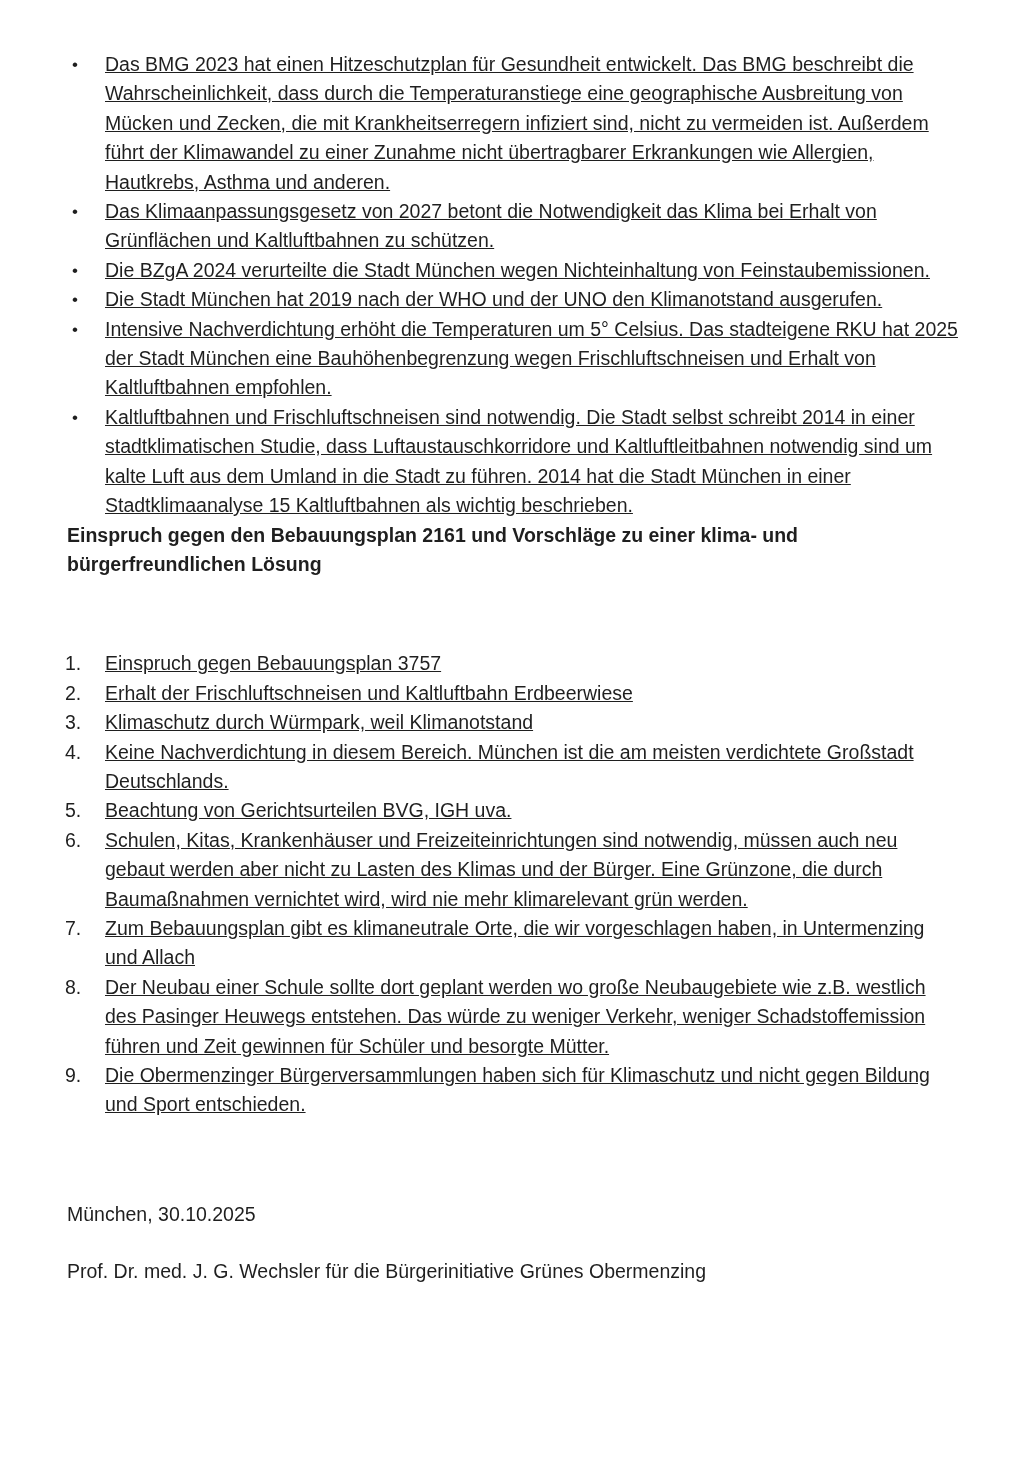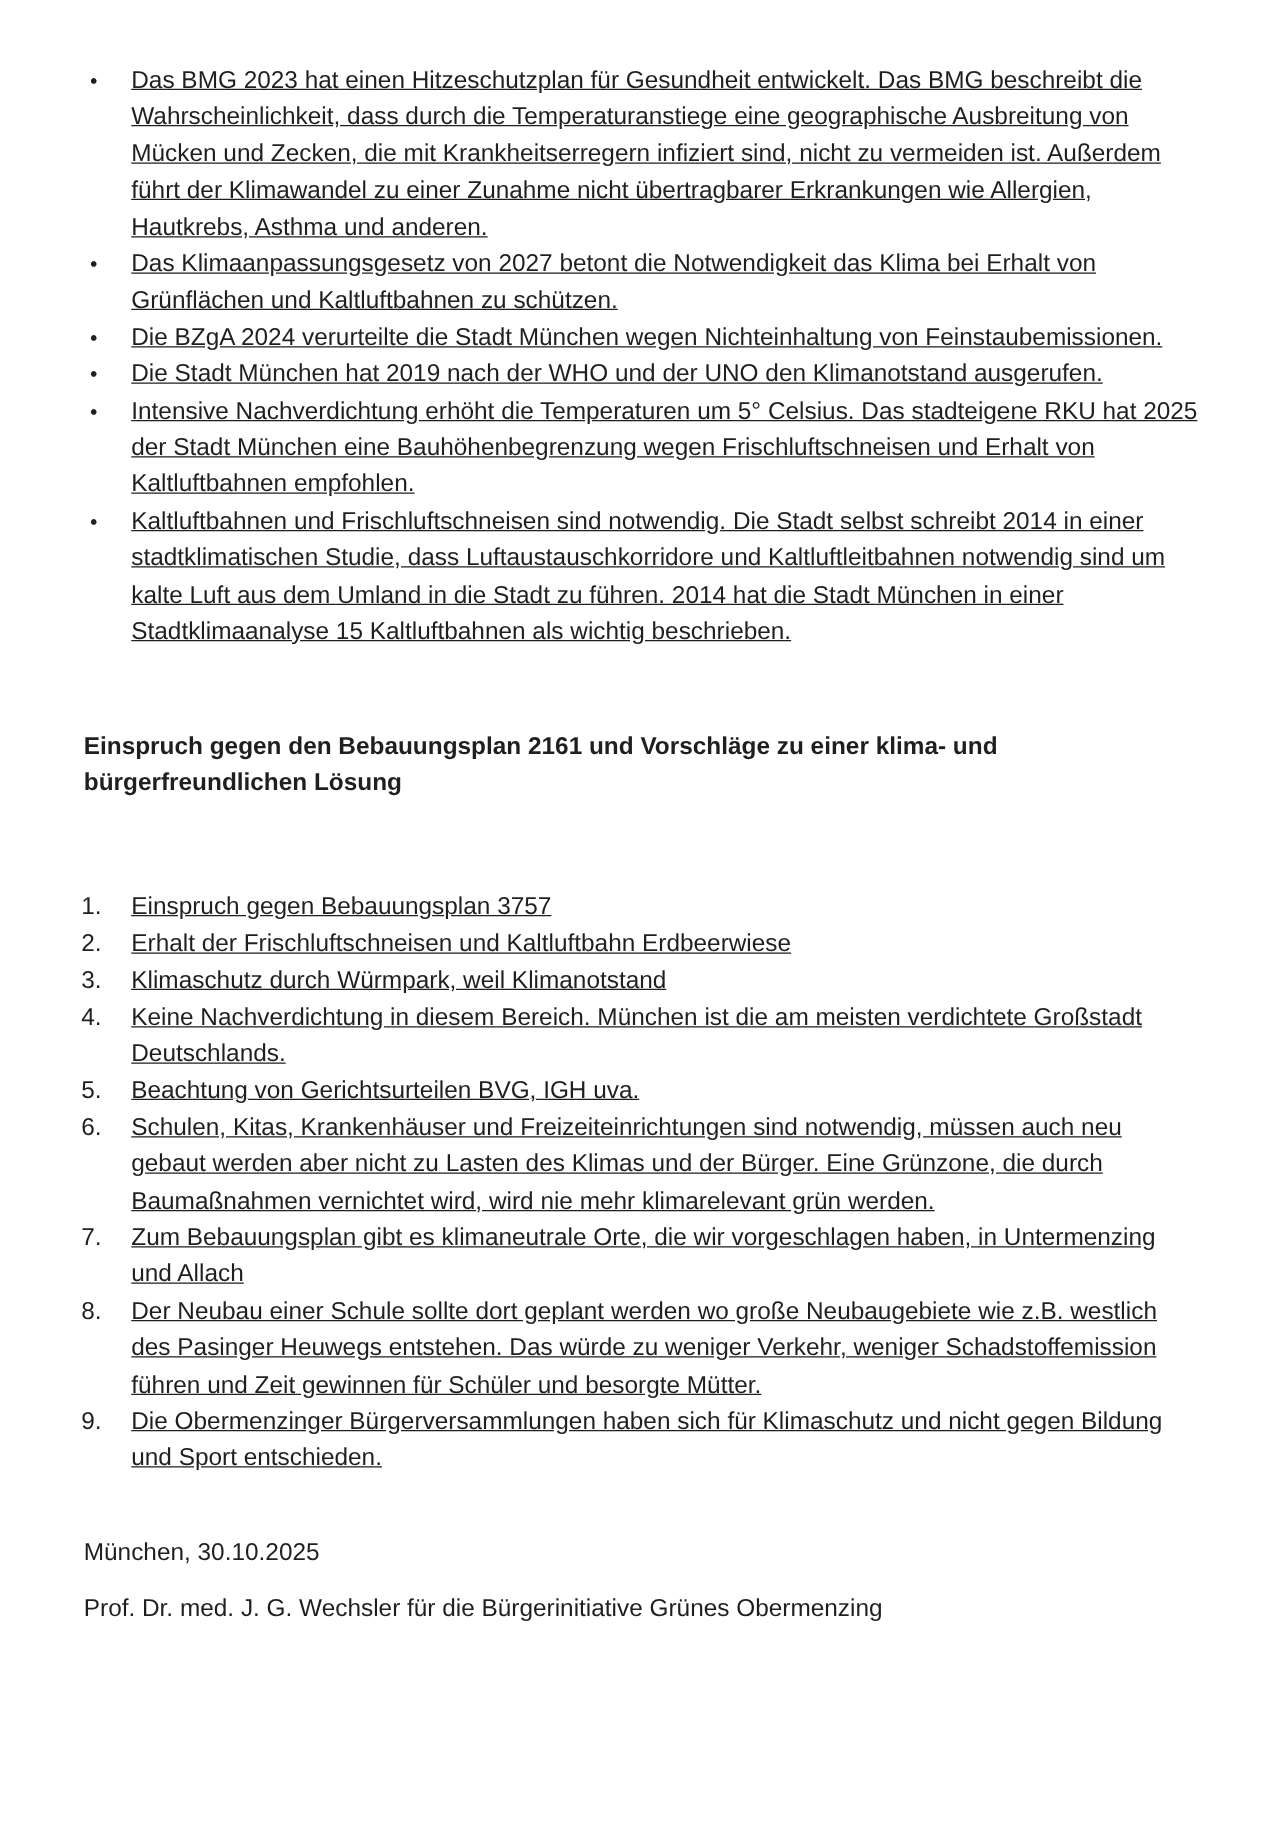--- a/index.html
+++ b/index.html
@@ -36,34 +36,33 @@
   ul.doc-list .marker {
     padding-left: 7px;
     font-size: 17px;
   }
   .doc-list .txt {
     flex: 1 1 auto;
     max-width: 855px;
     text-decoration: underline;
   }
   .doc-heading {
-    margin-top: 62px;
     font-weight: bold;
     max-width: 880px;
     padding-left: 2px;
   }
   ol.doc-list {
     margin-top: 70px;
   }
   .date-line {
-    margin-top: 46px;
+    margin-top: 80px;
     padding-left: 2px;
   }
   .signature-line {
-    margin-top: 16px;
+    margin-top: 28px;
     padding-left: 2px;
   }
 </style>
 </head>
 <body style="color: rgb(31, 31, 31); background: rgb(255, 255, 255);">
 
 <div class="page">
 
   <ul class="doc-list">
       <li>

